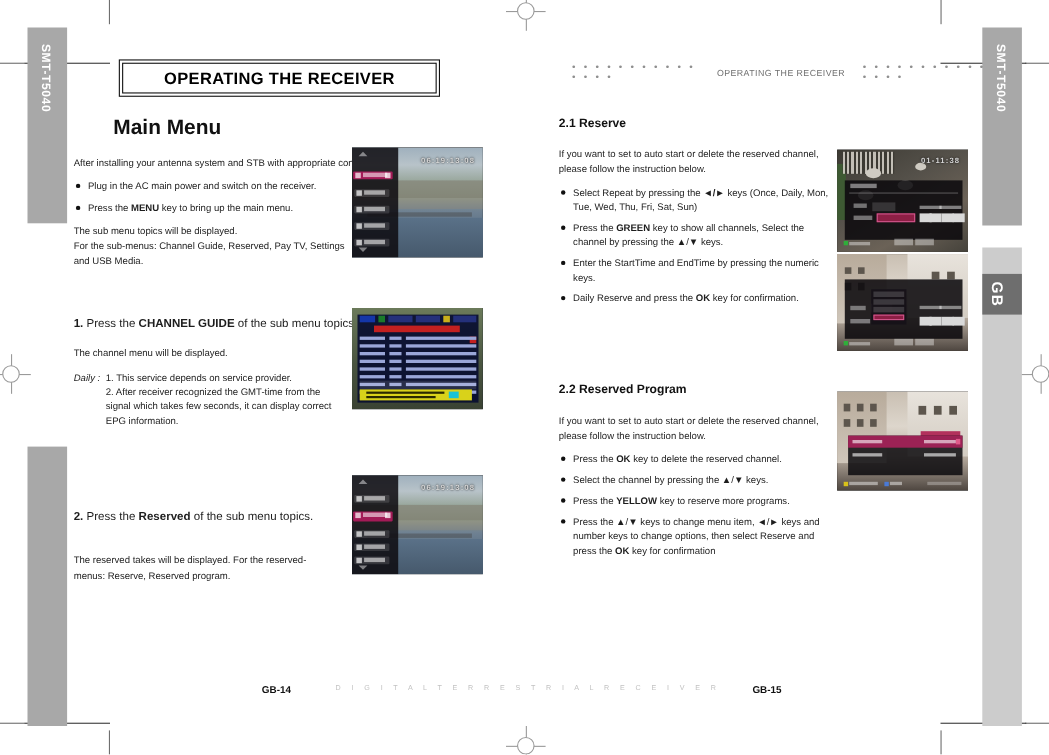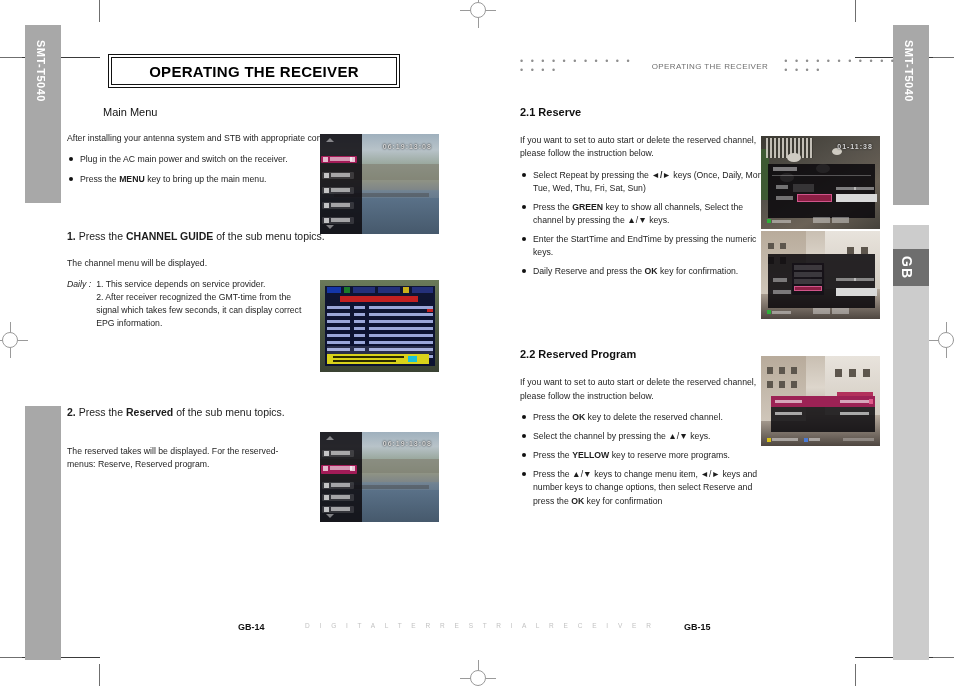--- a/index.html
+++ b/index.html
@@ -72,23 +72,23 @@
   }
   .titlebox .inner{
     width:100%;height:100%;border:1px solid #111;box-sizing:border-box;
     display:flex;align-items:center;justify-content:center;
   }
   .titlebox .t{font-size:15px;font-weight:bold;letter-spacing:.3px;color:#000;}
 
   
   .col{position:absolute;top:106px;}
   .col-left{left:67px;width:300px;}
-  .col-right{left:520px;width:370px;}
-
-  h2.sec{font-size:11px;font-weight:normal;margin:0 0 14px 0;color:#111;padding-left:36px;}
+  .col-right{left:508px;width:370px;}
+
+  h2.sec{font-size:19px;font-weight:bold;margin:0 0 14px 0;color:#111;padding-left:36px;}
   h3.sub{font-size:11px;font-weight:bold;margin:0 0 16px 0;color:#111;}
   p.body{font-size:8.7px;line-height:1.55;margin:0 0 8px 0;color:#1d1d1d;}
   p.body.bold{font-weight:bold;}
   .bullets{list-style:none;margin:0 0 8px 0;padding:0;}
   .bullets li{
     font-size:8.7px;line-height:1.5;color:#1d1d1d;
     position:relative;padding-left:13px;margin-bottom:6px;
   }
   .bullets li:before{
     content:"";position:absolute;left:2px;top:4px;width:4px;height:4px;
@@ -252,20 +252,25 @@
     </div>
   </div>
 
   <div class="col col-left">
     <h2 class="sec">Main Menu</h2>
     <p class="body">After installing your antenna system and STB with appropriate connectors.</p>
     <ul class="bullets">
       <li><span>Plug in the AC main power and switch on the receiver.</span></li>
       <li><span>Press the </span><span class="b">MENU</span><span> key to bring up the main menu.</span></li>
     </ul>
+    <p class="body">
+      <span>The sub menu topics will be displayed.</span><br>
+      <span>For the sub-menus:  Channel Guide, Reserved, Pay TV, Settings</span><br>
+      <span>and USB Media.</span>
+    </p>
 
     <div style="height:34px"></div>
 
     <p class="body" style="font-size:10.5px;margin-bottom:13px;">
       <span class="b">1.</span><span> Press the </span><span class="b">CHANNEL GUIDE</span><span> of the sub menu topics.</span>
     </p>
     <p class="body">The channel menu will be displayed.</p>
     <div class="note">
       <span class="lbl">Daily :</span>
       <span class="items">

